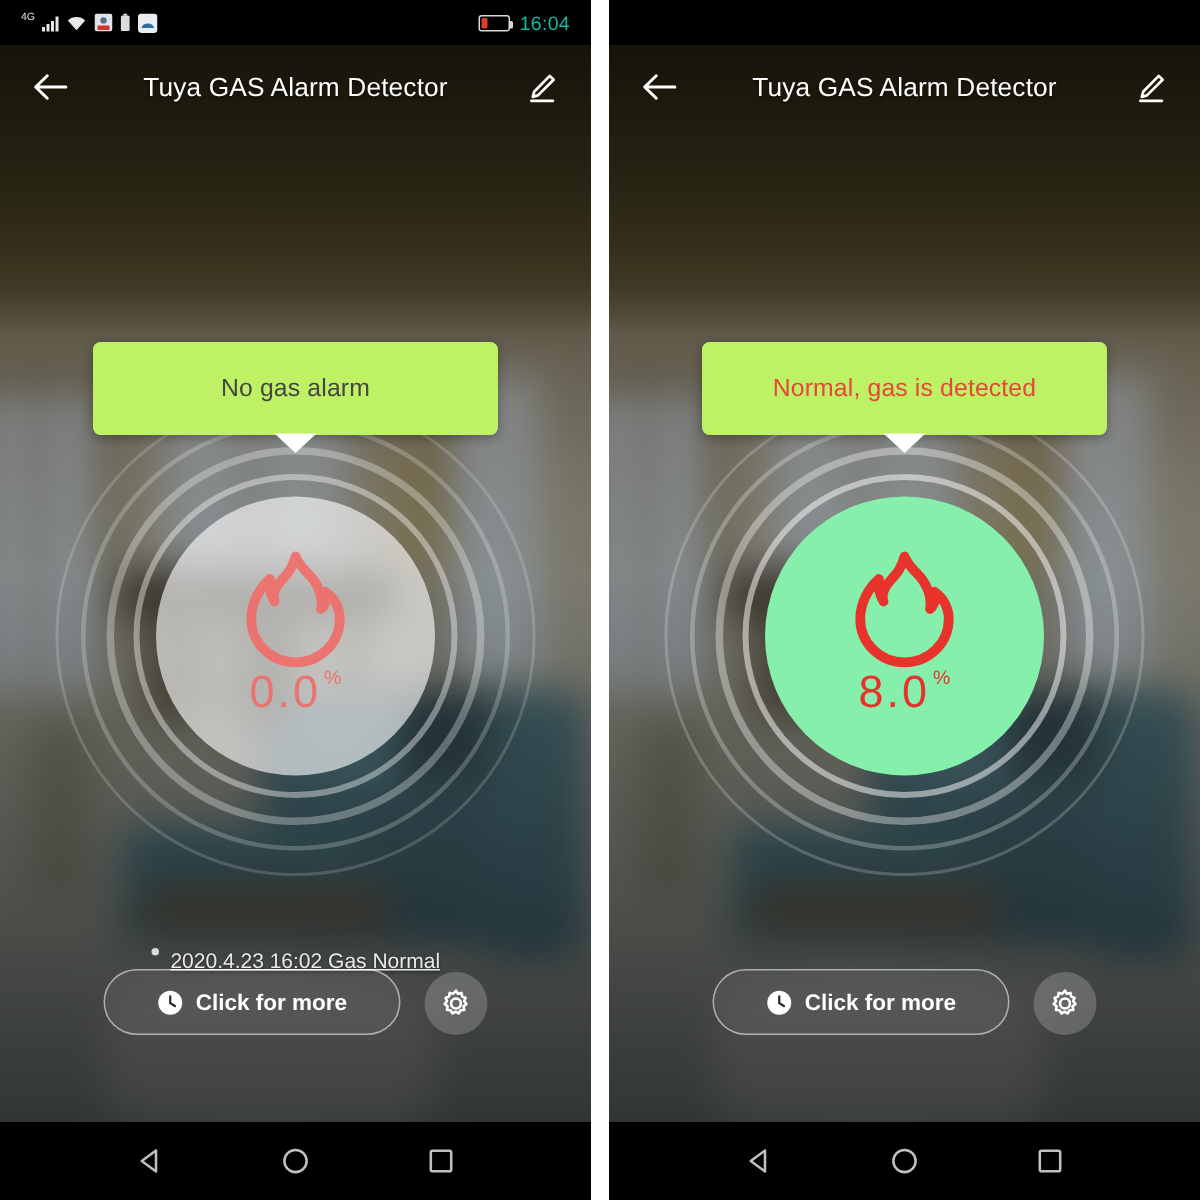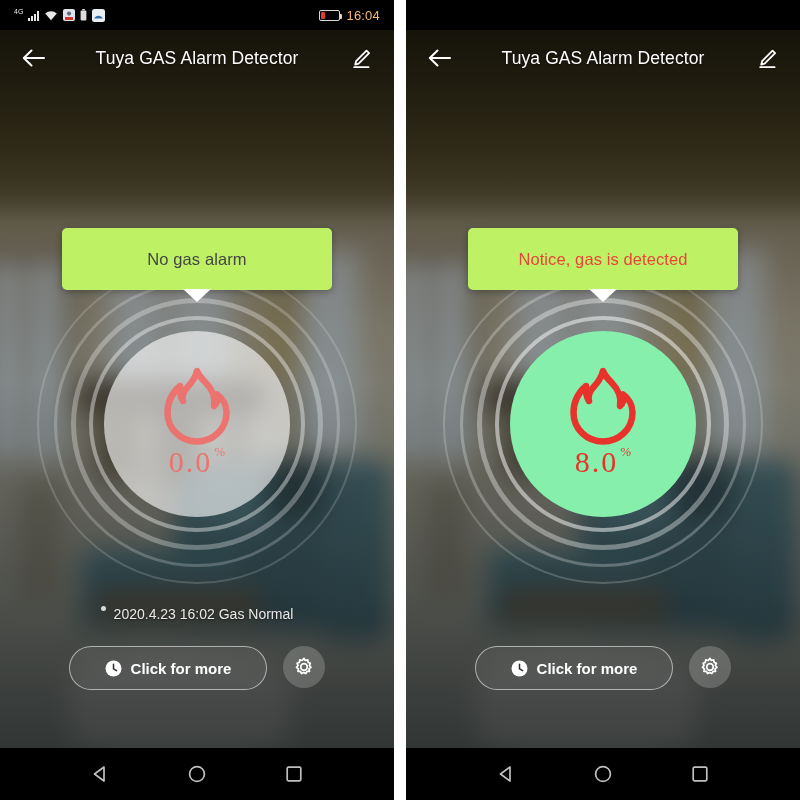--- a/index.html
+++ b/index.html
@@ -36,21 +36,21 @@
     z-index: 40;
   }
   .sb-left { display: flex; align-items: center; gap: 5px; }
   .sb-right { margin-left: auto; display: flex; align-items: center; gap: 6px; }
   .sb-4g { color: #e8e8e8; font-size: 7px; line-height: 1; position: relative; top: -4px; }
   .bars { display: flex; align-items: flex-end; gap: 1px; height: 11px; }
   .bars i { width: 2px; background: #e8e8e8; display: block; }
   .bars i:nth-child(1){height:3px;} .bars i:nth-child(2){height:5px;}
   .bars i:nth-child(3){height:7px;} .bars i:nth-child(4){height:10px;}
   .sb-icon { display: inline-flex; align-items: center; }
-  .time { color: #fdba74; font-size: 13px; letter-spacing: .2px; }
+  .time { color: #14b8a6; font-size: 13px; letter-spacing: .2px; }
   .batt {
     width: 21px; height: 11px; border: 1.3px solid #d8d8d8;
     border-radius: 2px; position: relative; display: flex; align-items: center;
     padding: 1px;
   }
   .batt::after {
     content: ""; position: absolute; right: -3px; top: 3px;
     width: 2px; height: 5px; background: #d8d8d8; border-radius: 0 1px 1px 0;
   }
   .batt .lvl { height: 100%; width: 22%; background: #e03b2e; border-radius: 1px; }
@@ -191,43 +191,44 @@
   .phone.right .ring.r4 { border-color: rgba(255,255,255,.20); }
   .phone.right .ring.r3 { border-color: rgba(255,255,255,.26); }
   .phone.right .ring.r2 { border-color: rgba(255,255,255,.36); }
   .phone.right .ring.r1 { border-color: rgba(255,255,255,.50); }
   .phone.right .disc { background: #86efac; }
 
   .flame { margin-top: -6px; }
   .value-row {
     margin-top: 2px;
     display: flex; align-items: flex-start;
-    font-family: Liberation Serif, serif;
+    font-family: Liberation Sans, sans-serif;
   }
   .value-num {
     font-size: 30px; letter-spacing: 2px; line-height: 1;
     color: rgba(240,110,105,.92);
   }
   .value-pct { font-size: 13px; line-height: 1; margin-left: 2px; margin-top: -2px;
     color: rgba(240,110,105,.92); }
   .phone.right .value-num, .phone.right .value-pct { color: #e8322c; }
 
   
   .statusline {
-    position: absolute; left: 0; right: 0; top: 520px;
+    position: absolute; left: 0; right: 0; top: 546px;
     display: flex; align-items: flex-start; justify-content: center; gap: 8px;
     color: #e9e9e9; font-size: 14px;
     text-shadow: 0 1px 2px rgba(0,0,0,.5);
+    text-decoration: underline;
   }
   .dot { width: 5px; height: 5px; border-radius: 50%; background: #dadada; display:block; }
 
   
   .bottombar {
     position: absolute; left: 0; right: 0; top: 560px;
-    display: flex; align-items: flex-start; justify-content: center; gap: 16px;
+    display: flex; align-items: flex-end; justify-content: center; gap: 16px;
   }
   .more-btn {
     width: 198px; height: 44px;
     border: 1px solid rgba(255,255,255,.55);
     border-radius: 22px;
     display: flex; align-items: center; justify-content: center; gap: 9px;
     color: #ffffff; font-size: 15px; font-weight: bold;
     background: rgba(255,255,255,.06);
     cursor: pointer;
   }
@@ -465,21 +466,21 @@
             <path d="M37 6 C34 18 27 21 24 27 C22.5 30 22 33 23 36 C20 31 19.5 25 20 21 C12 28 7.5 38 7.5 47.5 C7.5 64 20.8 76.5 37 76.5 C53.2 76.5 66.5 64 66.5 47.5 C66.5 40 62.5 33 57 29.5 C58 34 57 38.5 54 41 C55.5 33 52 24 45.5 17.5 C41.5 13.5 38.5 10 37 6 Z" fill="none" stroke="#e8322c" stroke-width="6.5" stroke-linejoin="round"></path>
           </svg>
           <div class="value-row">
             <span class="value-num">8.0</span>
             <span class="value-pct">%</span>
           </div>
         </div>
       </div>
 
       <div class="callout">
-        <span class="callout-text alert">Notice, gas is detected</span>
+        <span class="callout-text alert">Normal, gas is detected</span>
       </div>
 
 
       <div class="bottombar">
         <div class="more-btn">
           <svg width="17" height="17" viewBox="0 0 17 17">
             <circle cx="8.5" cy="8.5" r="8" fill="#fff"></circle>
             <path d="M8.5 4.2 V8.8 L11.6 10.7" stroke="#2b2b2b" stroke-width="1.5" fill="none" stroke-linecap="round"></path>
           </svg>
           <span>Click for more</span>

